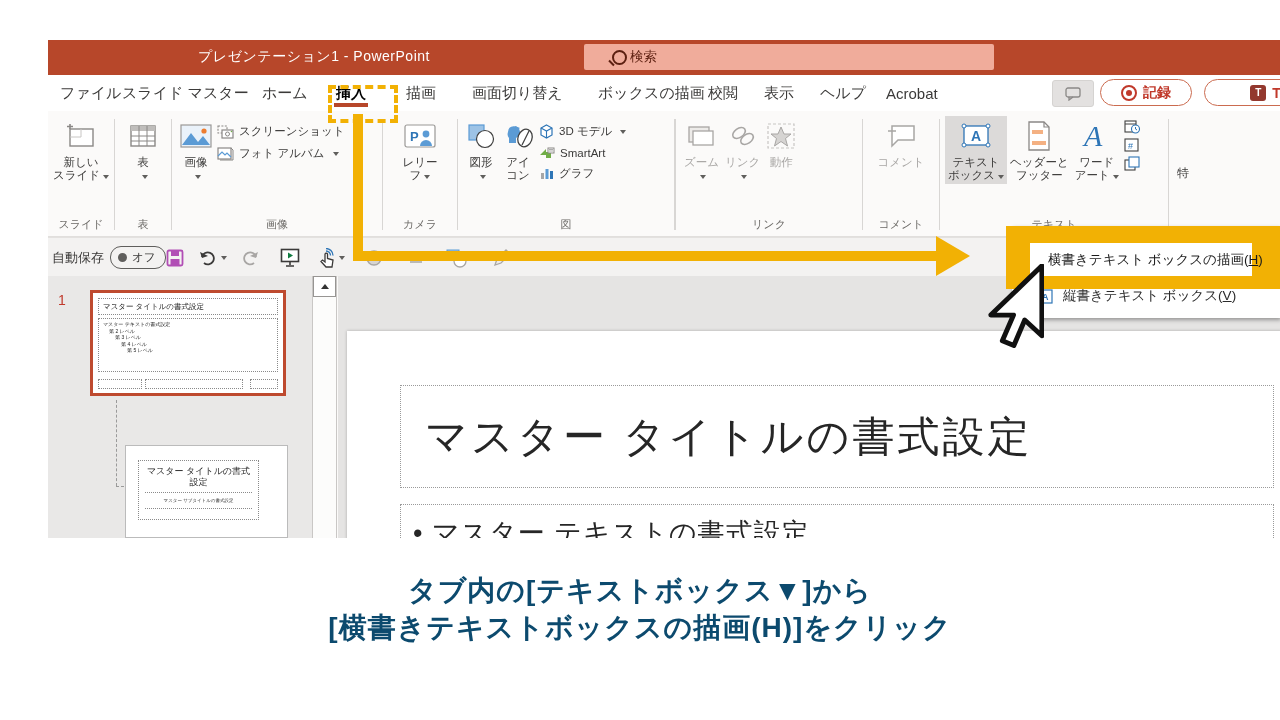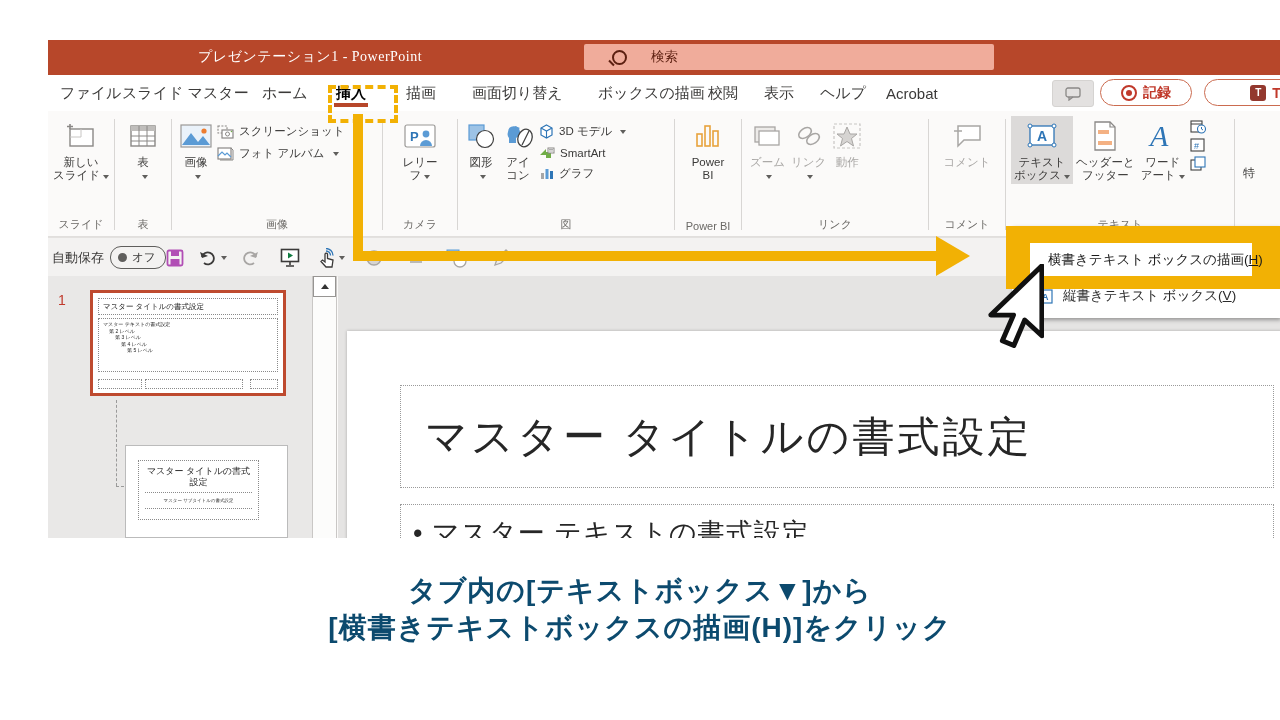--- a/index.html
+++ b/index.html
@@ -3,24 +3,24 @@
 <meta charset="utf-8">
 <style>
   html,body{margin:0;padding:0;}
   body{width:1280px;height:720px;position:relative;background:#fff;
        font-family:"Liberation Sans","DejaVu Sans",sans-serif;overflow:hidden;}
 
   
   .app{position:absolute;left:48px;top:40px;right:0;height:498px;overflow:hidden;background:#FBFAF9;}
 
   
-  .titlebar{position:absolute;left:0;top:0;right:0;height:35px;background:#B7472A;font-family:Liberation Serif, serif;}
+  .titlebar{position:absolute;left:0;top:0;right:0;height:35px;background:#B7472A;}
   .tb-title{position:absolute;left:150px;top:8px;font-size:14px;color:#fff;letter-spacing:.5px;}
   .searchbox{position:absolute;left:536px;top:4px;width:410px;height:26px;background:#F0AC9B;
-             border-radius:2px;display:flex;align-items:center;gap:24px;padding-left:28px;
+             border-radius:2px;display:flex;align-items:center;gap:3px;padding-left:28px;
              box-sizing:border-box;color:#5C1F10;font-size:13.5px;}
   .mag{width:11px;height:11px;border:2px solid #5C1F10;border-radius:50%;position:relative;flex:0 0 auto;}
   .mag::after{content:"";position:absolute;left:-6px;top:10px;width:7px;height:2px;background:#5C1F10;transform:rotate(45deg);}
 
   
   .tabrow{position:absolute;top:35px;left:0;right:0;height:36px;background:#fff;}
   .tab{position:absolute;top:0;height:36px;display:flex;align-items:center;font-size:15px;color:#3b3a39;cursor:default;}
   .tab.sel{font-weight:700;color:#000;}
   .tab.sel .ul{position:absolute;left:50%;transform:translateX(-50%);bottom:4px;width:34px;height:4px;background:#B7472A;}
   .pillbtn{position:absolute;top:4px;height:27px;border:1px solid #CB6B4F;border-radius:14px;background:#fff;
@@ -321,36 +321,20 @@
                 <rect x="11" y="4" width="3" height="8" fill="#2E75B6"></rect>
               </svg>
             <span>グラフ</span>
           </div>
         </div>
       </div>
       <div class="rg-l">図</div>
     </div>
     <div class="rdiv"></div>
 
-    <div class="rgroup" style="width:66px">
-      <div class="rg-c" style="justify-content:center">
-        <div class="big">
-          <span class="ic">
-            <svg width="28" height="28" viewBox="0 0 28 28">
-                <rect x="3" y="12" width="5" height="12" fill="none" stroke="#E8A33D" stroke-width="1.6"></rect>
-                <rect x="11" y="4" width="5" height="20" fill="none" stroke="#E8A33D" stroke-width="1.6"></rect>
-                <rect x="19" y="9" width="5" height="15" fill="none" stroke="#E8A33D" stroke-width="1.6"></rect>
-              </svg>
-          </span>
-          <span>Power</span>
-          <span>BI</span>
-        </div>
-      </div>
-      <div class="rg-l">Power BI</div>
-    </div>
     <div class="rdiv"></div>
 
     <div class="rgroup" style="width:186px">
       <div class="rg-c" style="justify-content:flex-start">
         <div class="big dis">
           <span class="ic">
             <svg width="30" height="26" viewBox="0 0 30 26">
                 <rect x="2" y="4" width="20" height="15" fill="#EDEBE9" stroke="#A8A6A4" stroke-width="1.3"></rect>
                 <rect x="6" y="8" width="20" height="14" fill="#fff" stroke="#A8A6A4" stroke-width="1.3"></rect>
               </svg>

